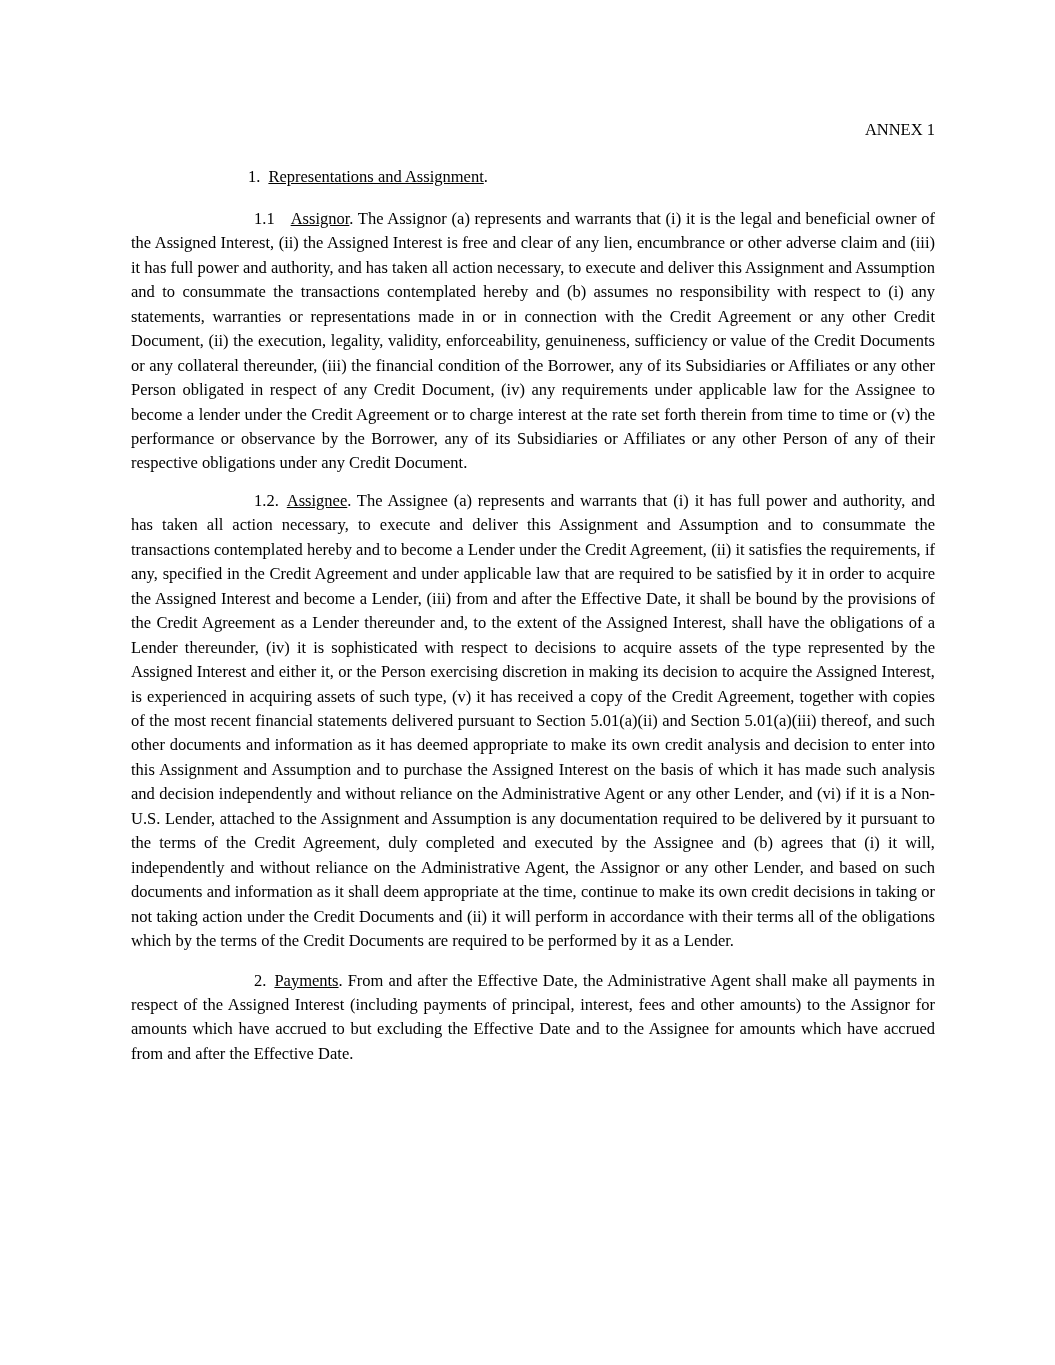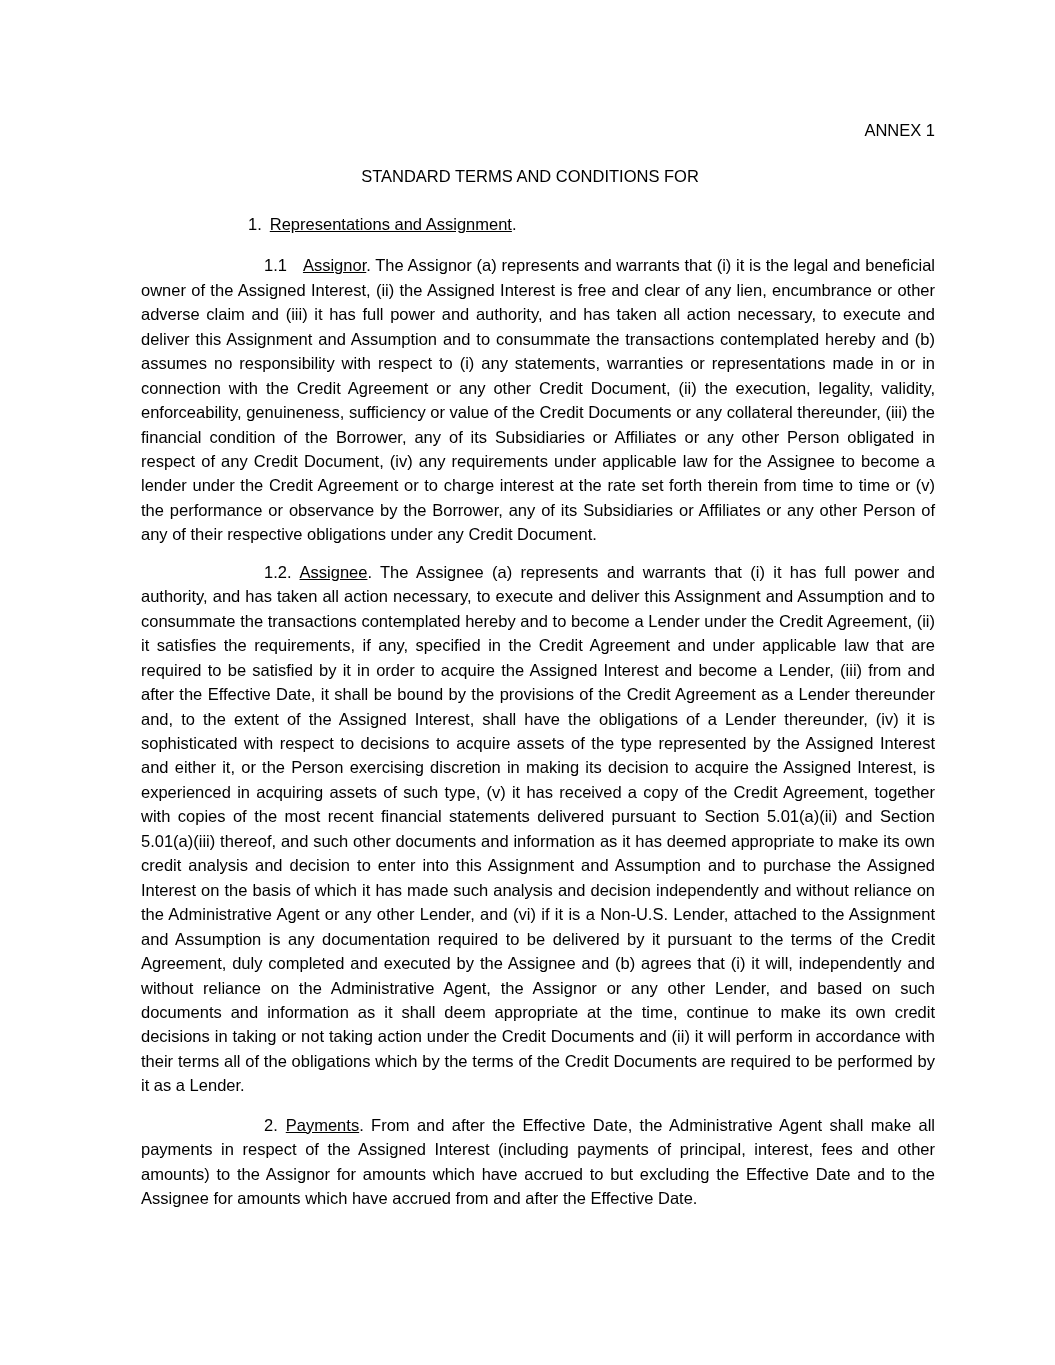--- a/index.html
+++ b/index.html
@@ -6,21 +6,21 @@
     margin: 0;
     padding: 0;
     background: #ffffff;
   }
   .sheet {
     position: relative;
     width: 1055px;
     height: 1365px;
     background: #ffffff;
     color: #000000;
-    font-family: Liberation Sans, sans-serif;
+    font-family: Liberation Serif, serif;
     font-size: 16.5px;
     line-height: 24.45px;
     overflow: hidden;
   }
   .content {
     position: absolute;
     left: 125px;
     top: 118px;
     width: 810px;
   }
@@ -30,41 +30,40 @@
   .doc-title {
     text-align: center;
     margin-top: 22px;
   }
   .heading {
     margin: 23px 0 0 0;
     text-indent: 123px;
     text-align: justify;
   }
   .para {
-    margin: 13px 0 0 16px;
+    margin: 13px 0 0 6px;
     text-indent: 123px;
     text-align: justify;
   }
   .para-first { margin-top: 17px; }
   .para-last  { margin-top: 15px; }
   .u { text-decoration: underline; }
   .num { display: inline; }
   .gap-sm { margin-right: 8px; }
   .gap-lg { margin-right: 16px; }
 </style>
 </head>
 <body>
 
 <div class="sheet">
   <div class="content">
 
     <div class="annex">ANNEX 1</div>
 
     <div class="doc-title">
-      <div>STANDARD TERMS AND CONDITIONS FOR</div>
     </div>
 
     <p class="heading"><span class="num gap-sm">1.</span><span class="u">Representations and Assignment</span><span>.</span></p>
 
     <p class="para para-first"><span class="num gap-lg">1.1</span><span class="u">Assignor</span><span>. The Assignor (a) represents and warrants that (i) it is the legal and beneficial owner of the Assigned Interest, (ii) the Assigned Interest is free and clear of any lien, encumbrance or other adverse claim and (iii) it has full power and authority, and has taken all action necessary, to execute and deliver this Assignment and Assumption and to consummate the transactions contemplated hereby and (b) assumes no responsibility with respect to (i) any statements, warranties or representations made in or in connection with the Credit Agreement or any other Credit Document, (ii) the execution, legality, validity, enforceability, genuineness, sufficiency or value of the Credit Documents or any collateral thereunder, (iii) the financial condition of the Borrower, any of its Subsidiaries or Affiliates or any other Person obligated in respect of any Credit Document, (iv) any requirements under applicable law for the Assignee to become a lender under the Credit Agreement or to charge interest at the rate set forth therein from time to time or (v) the performance or observance by the Borrower, any of its Subsidiaries or Affiliates or any other Person of any of their respective obligations under any Credit Document.</span></p>
 
     <p class="para"><span class="num gap-sm">1.2.</span><span class="u">Assignee</span><span>. The Assignee (a) represents and warrants that (i) it has full power and authority, and has taken all action necessary, to execute and deliver this Assignment and Assumption and to consummate the transactions contemplated hereby and to become a Lender under the Credit Agreement, (ii) it satisfies the requirements, if any, specified in the Credit Agreement and under applicable law that are required to be satisfied by it in order to acquire the Assigned Interest and become a Lender, (iii) from and after the Effective Date, it shall be bound by the provisions of the Credit Agreement as a Lender thereunder and, to the extent of the Assigned Interest, shall have the obligations of a Lender thereunder, (iv) it is sophisticated with respect to decisions to acquire assets of the type represented by the Assigned Interest and either it, or the Person exercising discretion in making its decision to acquire the Assigned Interest, is experienced in acquiring assets of such type, (v) it has received a copy of the Credit Agreement, together with copies of the most recent financial statements delivered pursuant to Section 5.01(a)(ii) and Section 5.01(a)(iii) thereof, and such other documents and information as it has deemed appropriate to make its own credit analysis and decision to enter into this Assignment and Assumption and to purchase the Assigned Interest on the basis of which it has made such analysis and decision independently and without reliance on the Administrative Agent or any other Lender, and (vi) if it is a Non-U.S. Lender, attached to the Assignment and Assumption is any documentation required to be delivered by it pursuant to the terms of the Credit Agreement, duly completed and executed by the Assignee and (b) agrees that (i) it will, independently and without reliance on the Administrative Agent, the Assignor or any other Lender, and based on such documents and information as it shall deem appropriate at the time, continue to make its own credit decisions in taking or not taking action under the Credit Documents and (ii) it will perform in accordance with their terms all of the obligations which by the terms of the Credit Documents are required to be performed by it as a Lender.</span></p>
 
     <p class="para para-last"><span class="num gap-sm">2.</span><span class="u">Payments</span><span>. From and after the Effective Date, the Administrative Agent shall make all payments in respect of the Assigned Interest (including payments of principal, interest, fees and other amounts) to the Assignor for amounts which have accrued to but excluding the Effective Date and to the Assignee for amounts which have accrued from and after the Effective Date.</span></p>
 

